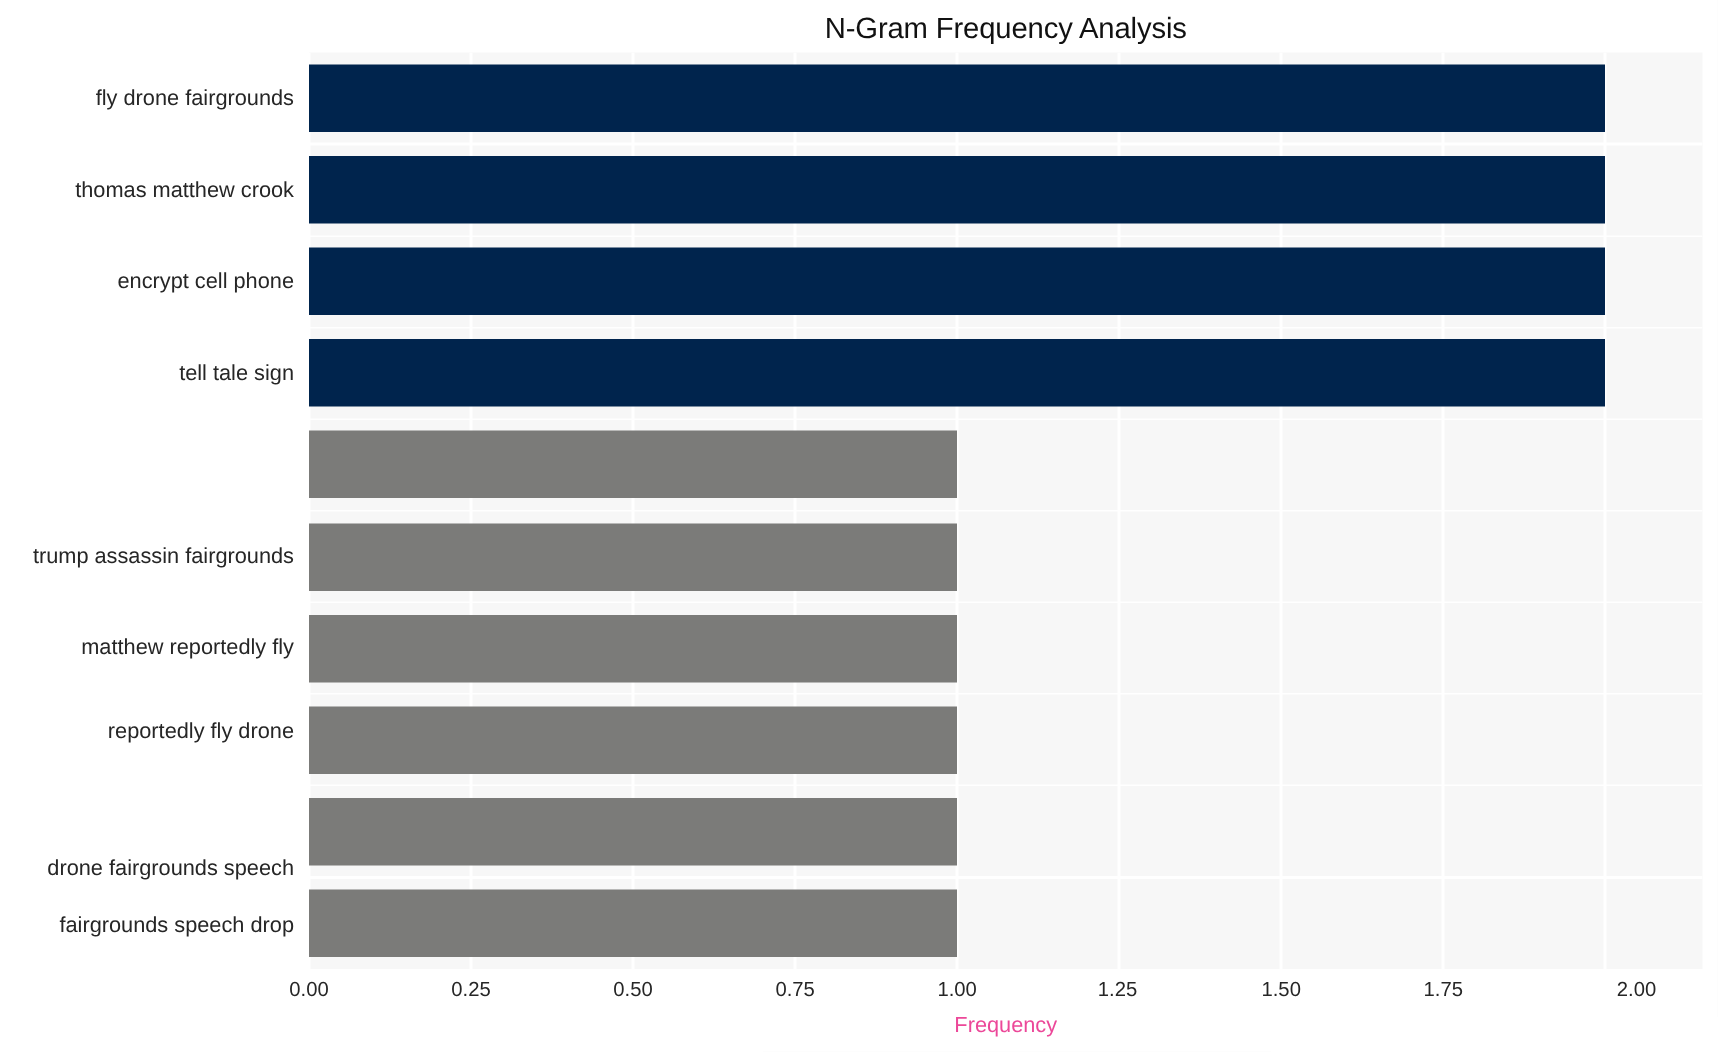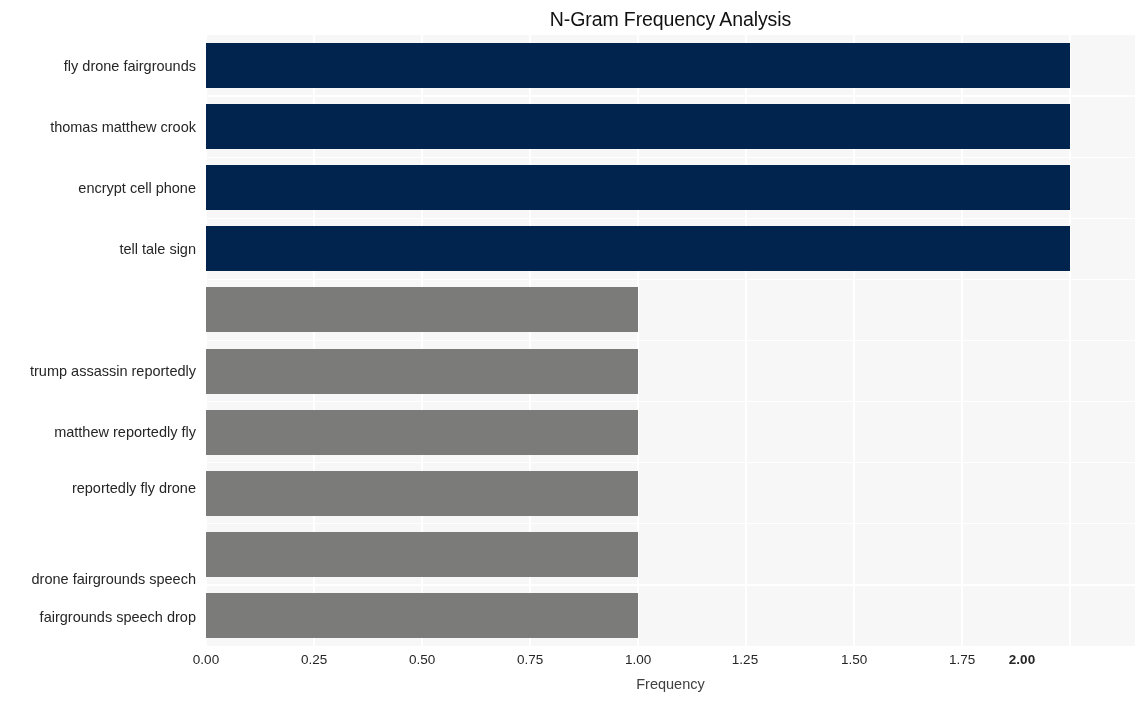--- a/index.html
+++ b/index.html
@@ -97,21 +97,21 @@
     white-space: nowrap;
     line-height: 18px;
   }
   #xaxis-label {
     position: absolute;
     left: 206px;
     top: 674px;
     width: 929px;
     text-align: center;
     font-size: 14.5px;
-    color: #404040;
+    color: #ec4899;
     line-height: 20px;
     white-space: nowrap;
   }
 </style>
 </head>
 <body>
 
 <div id="chart-root">
 
   <div id="chart-title">N-Gram Frequency Analysis</div>
@@ -149,34 +149,34 @@
         <div class="bar" title="drone fairgrounds speech: 1" style="width: 432.093px; top: 496.85px; background: rgb(123, 123, 121);"></div>
         <div class="bar" title="fairgrounds speech drop: 1" style="width: 432.093px; top: 557.95px; background: rgb(123, 123, 121);"></div>
       </div>
   </div>
 
   <div id="ylabels">
       <div class="ylabel" style="top: 21.55px;">fly drone fairgrounds</div>
       <div class="ylabel" style="top: 82.65px;">thomas matthew crook</div>
       <div class="ylabel" style="top: 143.75px; margin-left: 28px;">encrypt cell phone</div>
       <div class="ylabel" style="top: 204.85px;">tell tale sign</div>
-      <div class="ylabel" style="top: 327.05px;">trump assassin reportedly</div>
+      <div class="ylabel" style="top: 327.05px;">trump assassin fairgrounds</div>
       <div class="ylabel" style="top: 388.15px;">matthew reportedly fly</div>
       <div class="ylabel" style="top: 444px; padding-left: 35px;">reportedly fly drone</div>
       <div class="ylabel" style="top: 535px;">drone fairgrounds speech</div>
       <div class="ylabel" style="top: 573px;">fairgrounds speech drop</div>
     </div>
 
   <div id="xticks">
       <div class="xtick" style="left: 0px;">0.00</div>
       <div class="xtick" style="left: 108.023px;">0.25</div>
       <div class="xtick" style="left: 216.047px;">0.50</div>
       <div class="xtick" style="left: 324.07px;">0.75</div>
       <div class="xtick" style="left: 432.093px;">1.00</div>
       <div class="xtick" style="left: 539px;">1.25</div>
       <div class="xtick" style="left: 648.14px;">1.50</div>
       <div class="xtick" style="left: 756.163px;">1.75</div>
-      <div class="xtick" style="left: 816px; font-weight: bold;">2.00</div>
+      <div class="xtick" style="left: 885px;">2.00</div>
     </div>
 
   <div id="xaxis-label">Frequency</div>
 
 </div>
 
 </body></html>

